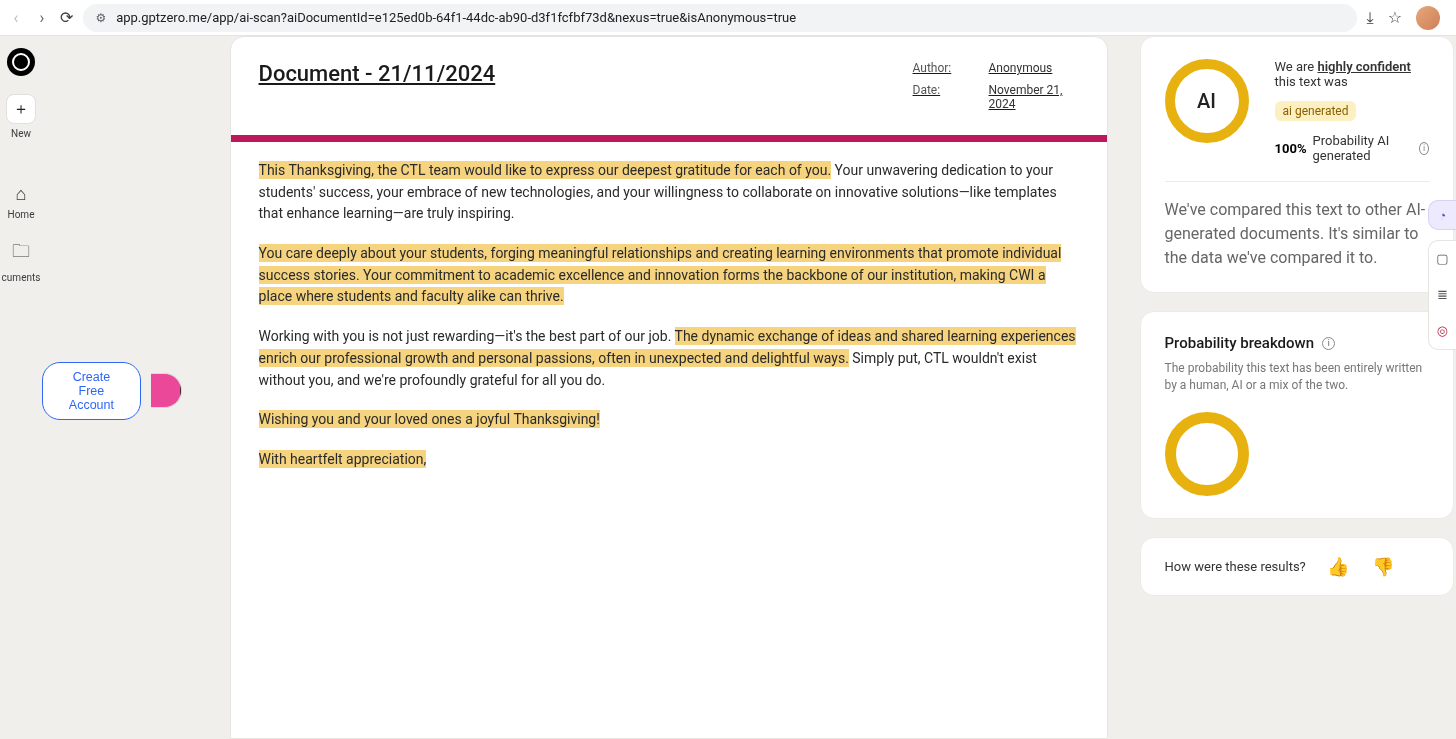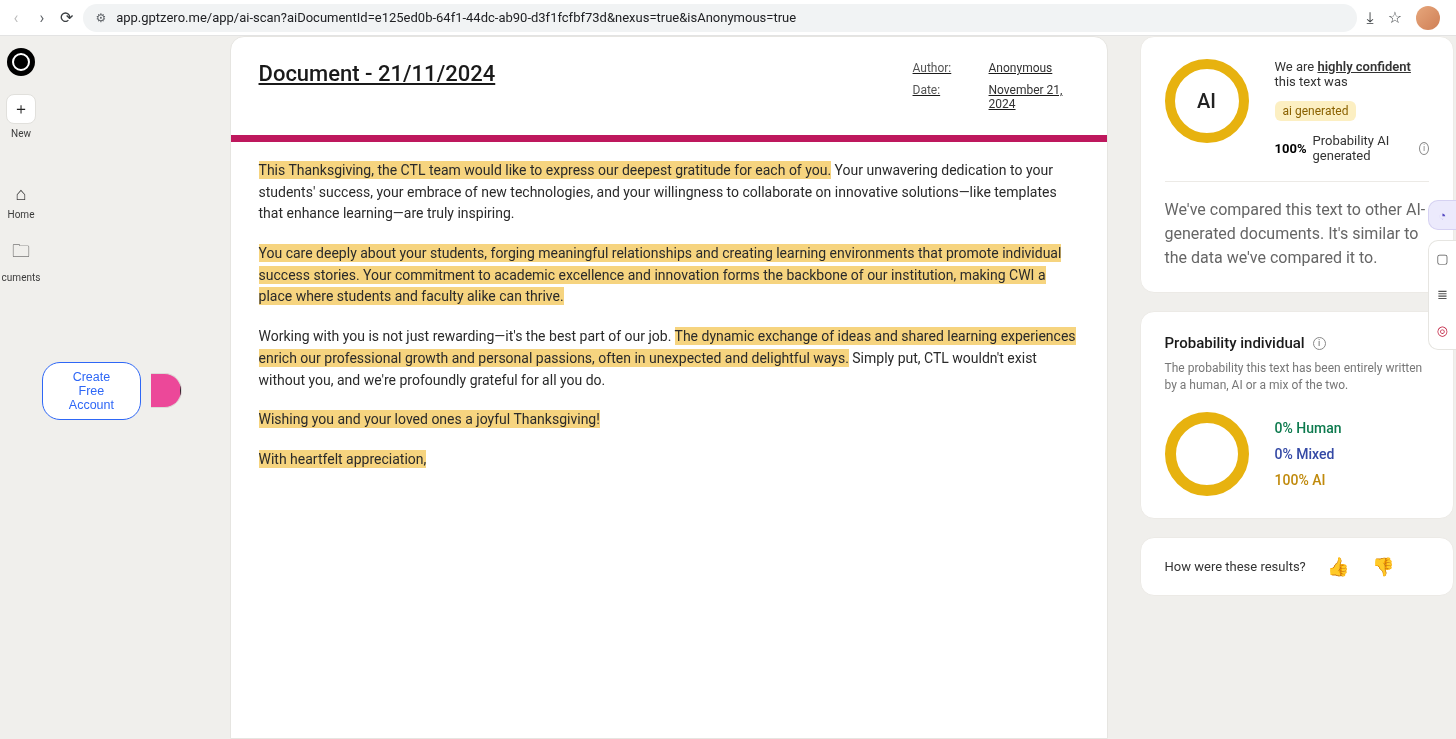--- a/index.html
+++ b/index.html
@@ -367,31 +367,26 @@
                   <span> Probability AI generated </span>
                   <span class="info-icon">i</span>
                 </div>
               </div>
             </div>
             <div class="card-footer">We've compared this text to other AI-generated documents. It's similar to the data we've compared it to.</div>
           </div>
 
           <div class="card">
             <div class="breakdown-title">
-              <span>Probability individual</span>
+              <span>Probability breakdown</span>
               <span class="info-icon">i</span>
             </div>
             <div class="breakdown-sub">The probability this text has been entirely written by a human, AI or a mix of the two.</div>
             <div class="breakdown-row">
               <div class="ring2"></div>
-              <div class="legend">
-                <span class="lg-human">0% Human</span>
-                <span class="lg-mixed">0% Mixed</span>
-                <span class="lg-ai">100% AI</span>
-              </div>
             </div>
           </div>
 
           <div class="feedback-card">
             <span>How were these results?</span>
             <span class="thumb">👍</span>
             <span class="thumb">👎</span>
           </div>
         </div>
       </div>

